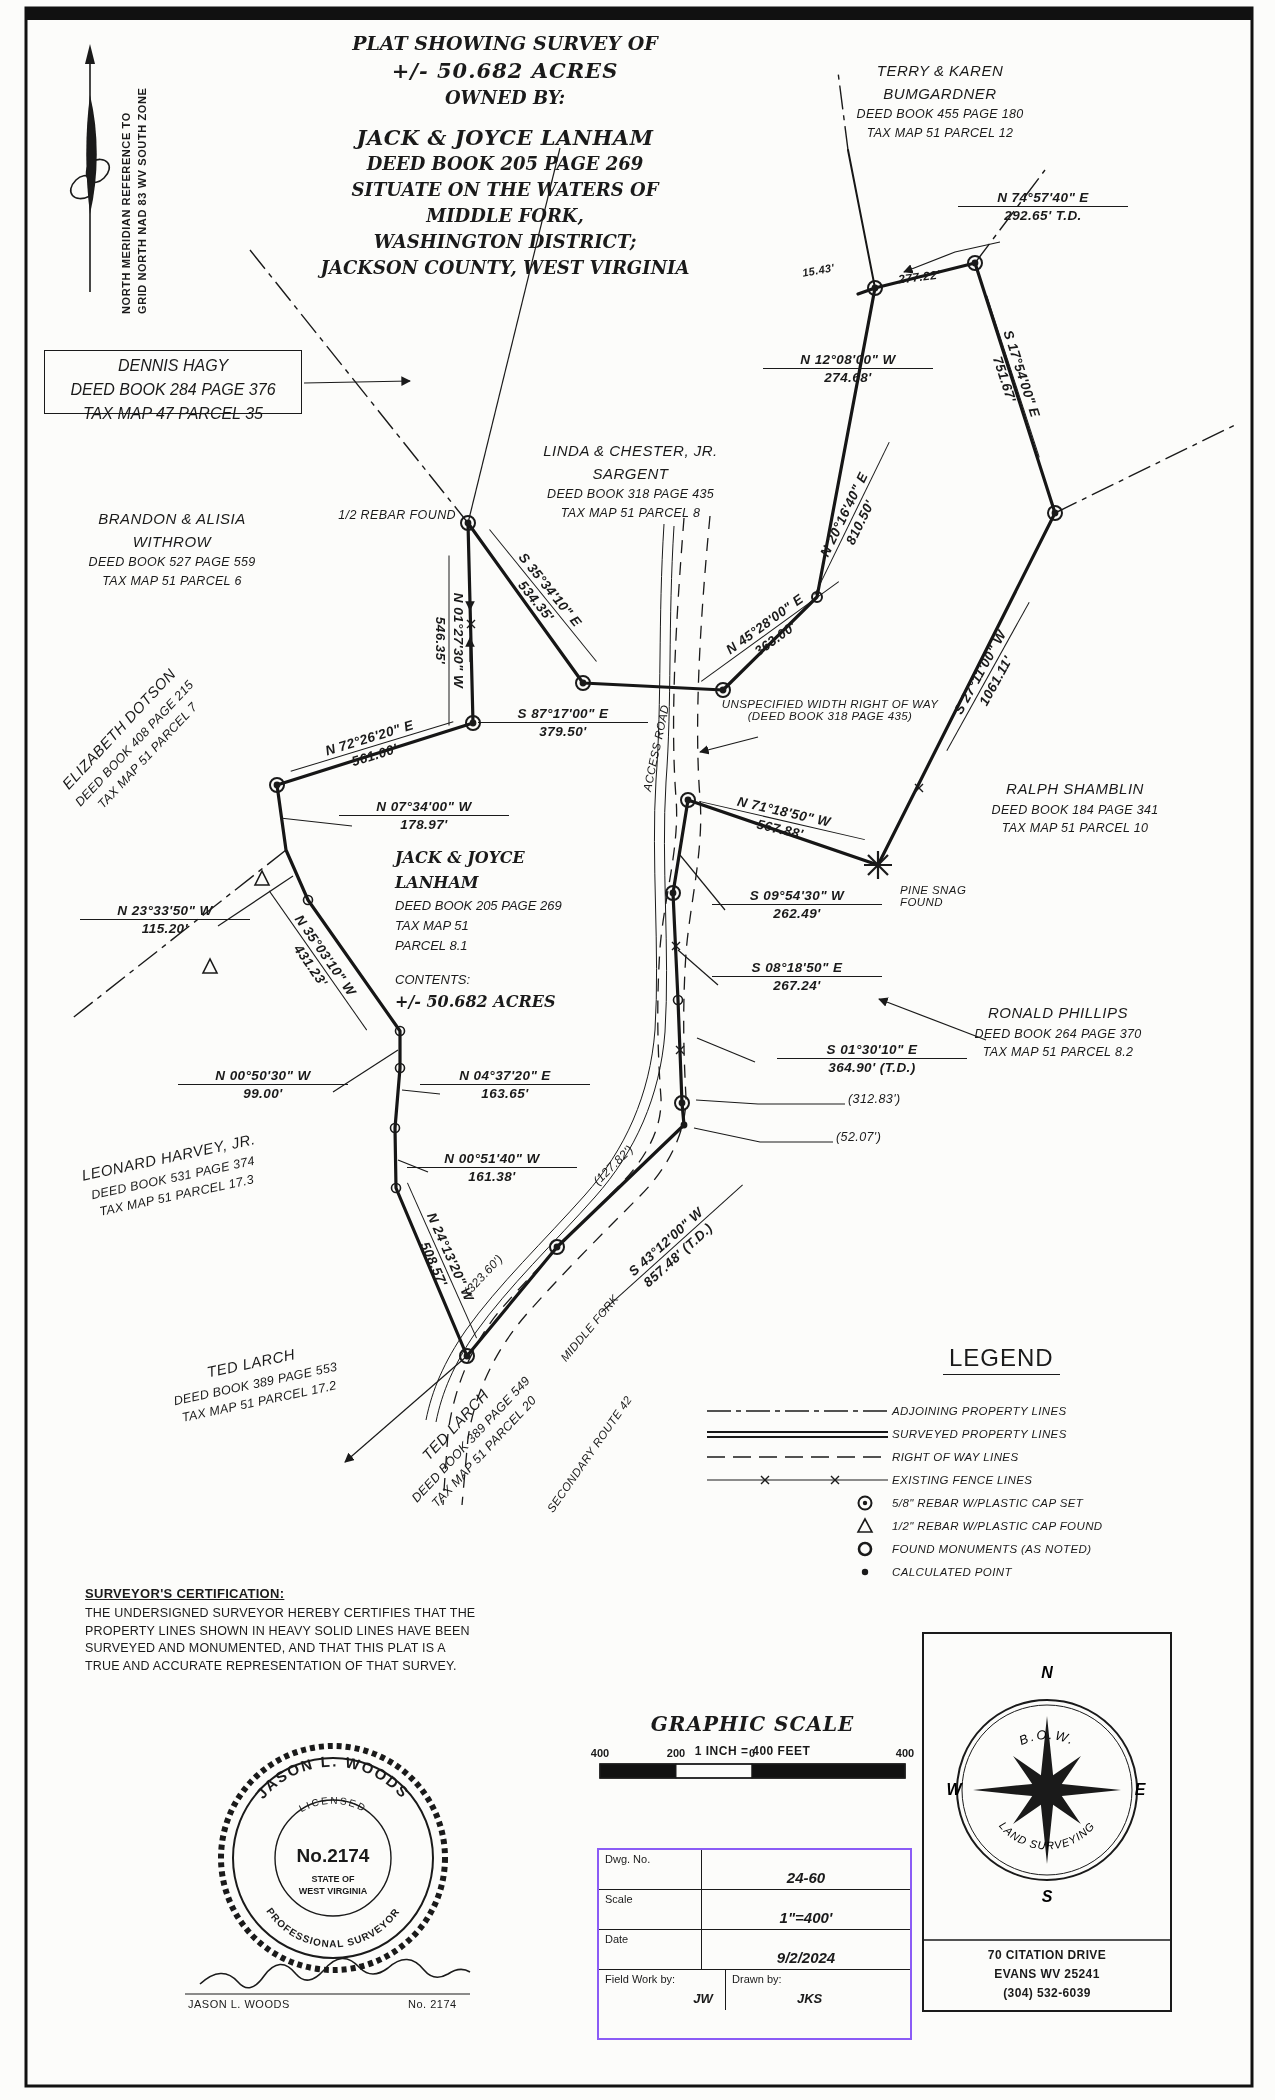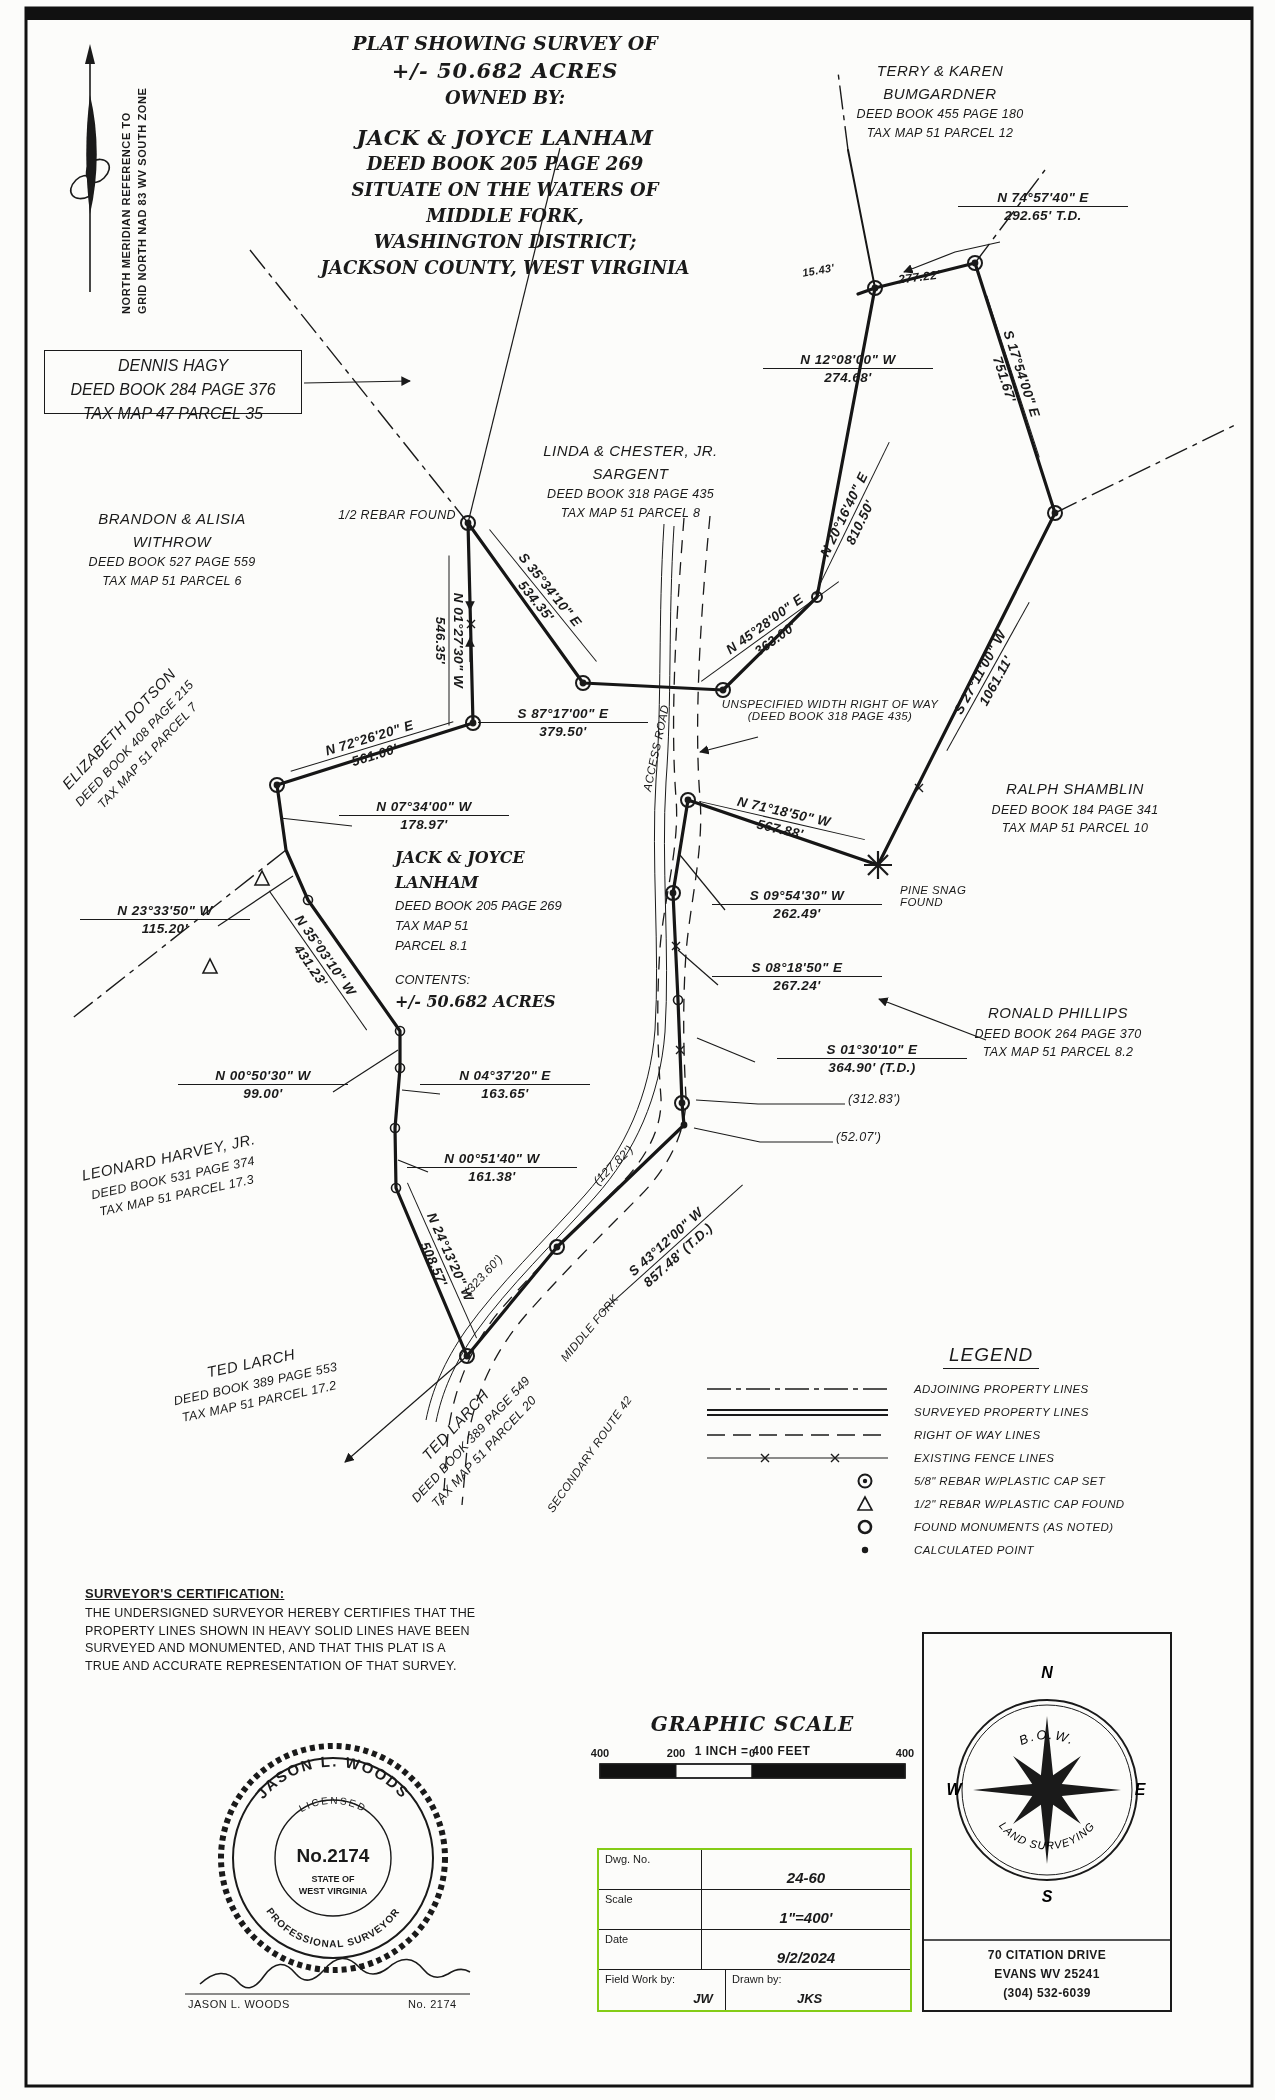--- a/index.html
+++ b/index.html
@@ -32,36 +32,36 @@
   .hagy-box{position:absolute;left:44px;top:350px;width:258px;height:64px;border:1.6px solid #1a1a1a;
             text-align:center;font-style:italic;padding-top:3px;box-sizing:border-box;}
   
   .subject{position:absolute;left:395px;top:846px;width:225px;text-align:left;font-style:italic;line-height:1.55;}
   .subject .nm{display:block;font-size:16px;font-weight:bold;font-family:"DejaVu Serif",serif;}
   .subject .dt{display:block;font-size:13px;}
   .subject .cl{display:block;font-size:13px;margin-top:14px;}
   .subject .cv{display:block;font-size:16px;font-weight:bold;font-family:"DejaVu Serif",serif;}
   
   .legend{position:absolute;left:705px;top:1344px;}
-  .legend-title{display:inline-block;margin-left:238px;margin-bottom:8px;font-style:italic;
-                font-size:19px;letter-spacing:1px;border-bottom:1.6px solid #1a1a1a;padding:0 6px 2px;}
-  .li{display:flex;align-items:center;gap:24px;height:23px;}
+  .legend-title{display:inline-block;margin-left:238px;margin-bottom:24px;
+                font-size:24px;letter-spacing:1px;border-bottom:1.6px solid #1a1a1a;padding:0 6px 2px;}
+  .li{display:flex;align-items:center;gap:2px;height:23px;}
   .li .sm{width:185px;flex:0 0 185px;}
   .li .lt{font-style:italic;font-size:11.5px;letter-spacing:.4px;}
   
   .cert{position:absolute;left:85px;top:1586px;width:400px;}
   .cert-h{font-weight:bold;text-decoration:underline;font-size:13px;letter-spacing:.3px;margin-bottom:4px;}
   .cert-l{font-size:12.5px;letter-spacing:.2px;line-height:17.5px;}
   
   .gs-title{position:absolute;left:600px;top:1712px;width:305px;text-align:center;
             font-family:"DejaVu Serif",serif;font-style:italic;font-weight:bold;font-size:20px;letter-spacing:1px;}
   .gs-num{position:absolute;top:1747px;width:40px;text-align:center;font-size:11px;font-weight:bold;}
   .gs-note{position:absolute;left:600px;top:1744px;width:305px;text-align:center;font-size:12px;font-weight:bold;letter-spacing:.5px;}
   
-  .tbox{position:absolute;left:597px;top:1848px;width:315px;height:164px;border:2px solid #84cc16;box-sizing:border-box;}
+  .tbox{position:absolute;left:597px;top:1848px;width:315px;height:192px;border:2px solid #8b5cf6;box-sizing:border-box;}
   .trow{display:flex;align-items:center;height:40px;border-bottom:1.6px solid #1a1a1a;box-sizing:border-box;}
   .trow:last-child{border-bottom:none;}
   .tlab{font-size:11px;padding:0 6px;align-self:flex-start;padding-top:3px;}
   .tval{flex:1;text-align:center;font-style:italic;font-size:15px;font-weight:bold;margin-top:16px;}
   .tval.sm{flex:0 0 44px;font-size:13px;}
   .vdiv{width:0;border-left:1.4px solid #1a1a1a;height:100%;}
   
   .fbox{position:absolute;left:922px;top:1632px;width:250px;height:380px;border:2px solid #1a1a1a;box-sizing:border-box;}
   .addr{position:absolute;left:922px;top:1946px;width:250px;text-align:center;font-size:12px;font-weight:bold;line-height:19px;letter-spacing:.4px;}
   .sig-name{position:absolute;left:188px;top:1998px;font-size:11px;letter-spacing:.5px;}

